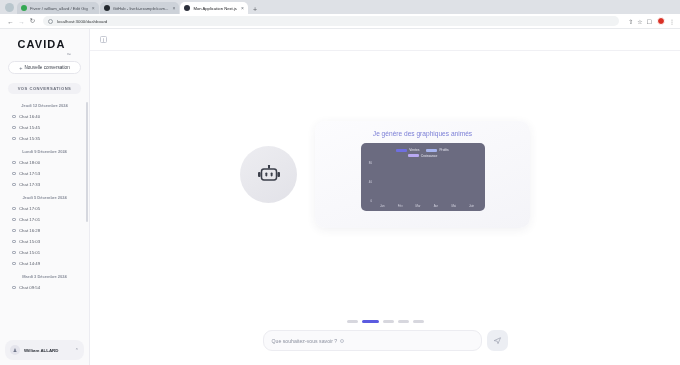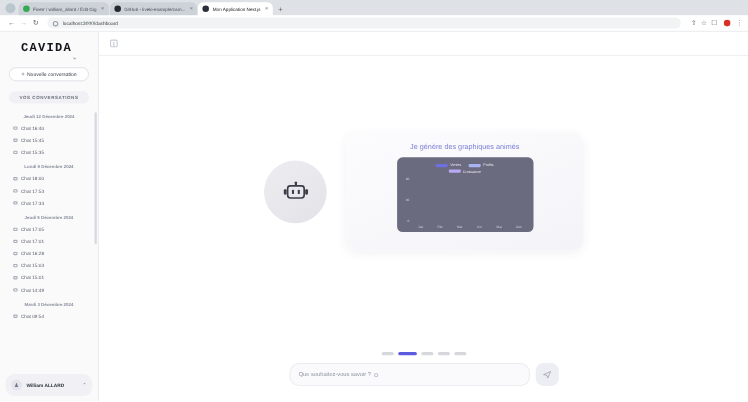--- a/index.html
+++ b/index.html
@@ -97,21 +97,20 @@
     background: #fafafb;
     border-right: 1px solid #ececf1;
     display: flex; flex-direction: column;
     min-height: 0;
   }
   .brand {
     height: 30px; flex: 0 0 auto;
     display: flex; align-items: center; justify-content: center;
     font-size: 11px; font-weight: 700; letter-spacing: 1.1px;
     color: #13161c;
-    font-family: Liberation Mono, monospace;
   }
   .brand .tm { font-size: 4px; font-weight: 400; margin-left: 1px; align-self: flex-end; margin-bottom: 2px; color: #6b7280; }
 
   .new-conv {
     margin: 2px 8px 0 8px;
     height: 13px; flex: 0 0 auto;
     border: 1px solid #e6e6ec;
     border-radius: 7px;
     background: #ffffff;
     display: flex; align-items: center; justify-content: center;

